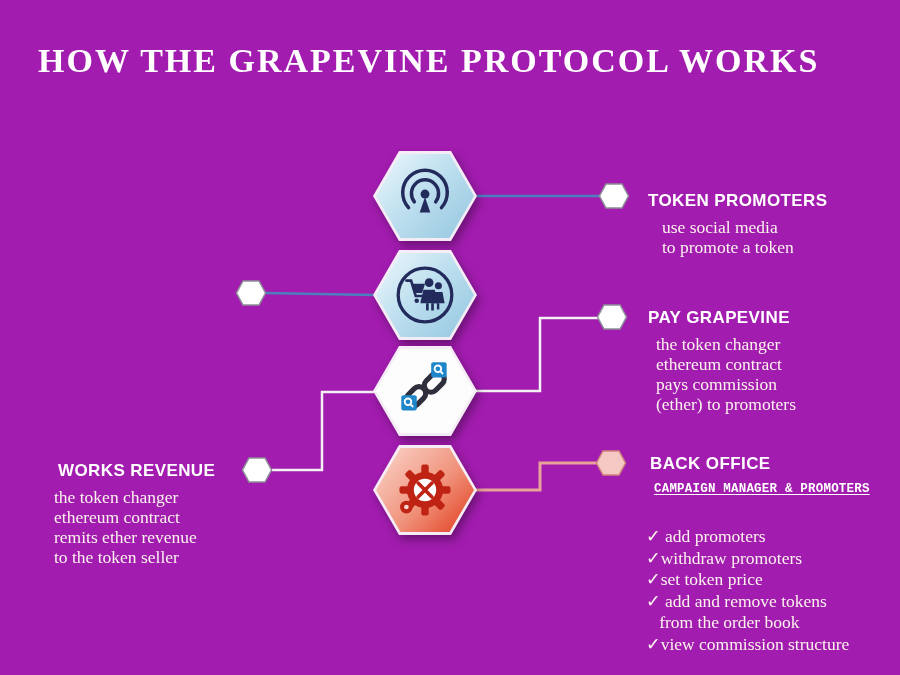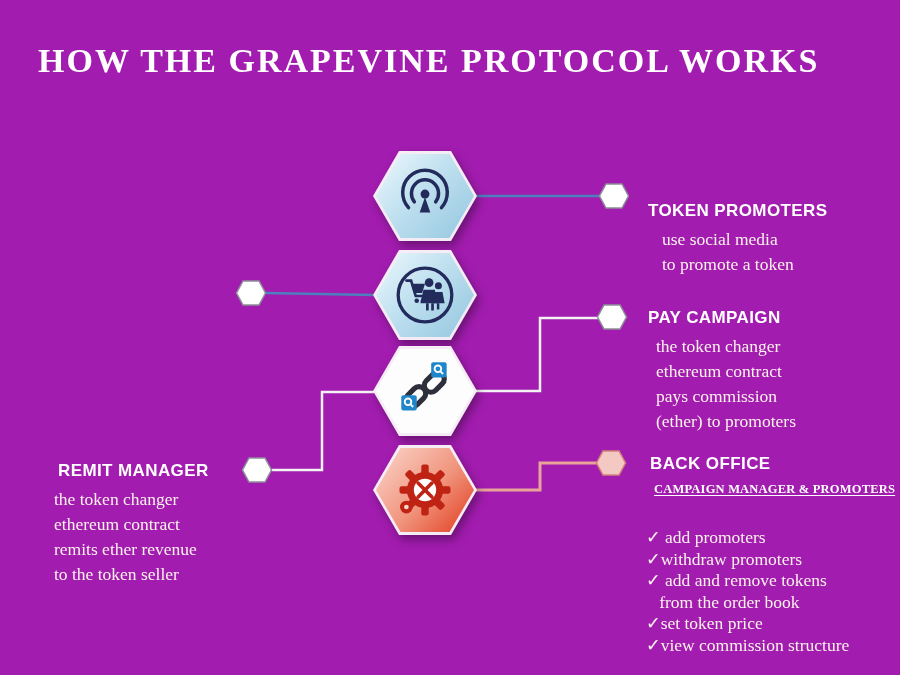--- a/index.html
+++ b/index.html
@@ -26,24 +26,24 @@
   }
   .g-blue  { background:linear-gradient(135deg,#eef8fd 0%,#bfe0ef 45%,#93c6df 100%); }
   .g-white { background:#fdfdfe; }
   .g-red   { background:linear-gradient(135deg,#fbd7cc 0%,#f0937c 55%,#e13a1b 100%); }
   .node { position:absolute; }
   .label { position:absolute; }
   .h {
     font-family:"Liberation Sans", sans-serif; font-weight:bold;
     font-size:17px; letter-spacing:.4px; color:#ffffff; white-space:nowrap;
   }
-  .body { margin-top:6px; font-size:17.5px; line-height:25px; white-space:pre-wrap; color:#fbf2ec; }
+  .body { margin-top:6px; font-size:17.5px; line-height:20px; white-space:pre-wrap; color:#fbf2ec; }
   .sub {
     margin-top:8px; padding-left:8px;
-    font-family:Liberation Serif, serif; font-weight:bold; font-size:12.5px;
+    font-family:Liberation Mono, monospace; font-weight:bold; font-size:12.5px;
     letter-spacing:.2px; color:#ffffff; text-decoration:underline; text-underline-offset:2px;
     white-space:nowrap;
   }
   .checklist { margin-top:30px; }
   .check { font-size:17.5px; line-height:21.5px; white-space:pre-wrap; color:#fbf2ec; }
   .ind14 { padding-left:14px; }
   .ind8  { padding-left:8px; }
   .ind38 { padding-left:38px; }
   .ind4  { padding-left:4px; }
 </style>
@@ -157,51 +157,51 @@
   <svg class="node" style="left:596px;top:303px;" width="32" height="28">
     <polygon points="8,2 24,2 30.5,14 24,26 8,26 1.5,14" fill="#ffffff" stroke="#8d8d98" stroke-width="1.5"></polygon>
   </svg>
   <svg class="node" style="left:241px;top:456px;" width="32" height="28">
     <polygon points="8,2 24,2 30.5,14 24,26 8,26 1.5,14" fill="#ffffff" stroke="#8d8d98" stroke-width="1.5"></polygon>
   </svg>
   <svg class="node" style="left:595px;top:449px;" width="32" height="28">
     <polygon points="8,2 24,2 30.5,14 24,26 8,26 1.5,14" fill="#f4c9c3" stroke="#d0837a" stroke-width="1.5"></polygon>
   </svg>
 
-  <div class="label" style="left:648px;top:201px;">
+  <div class="label" style="left:648px;top:191px;">
     <div class="h">TOKEN PROMOTERS</div>
     <div class="body ind14">use social media
 to promote a token</div>
   </div>
 
   <div class="label" style="left:50px;top:285px;">
   </div>
 
   <div class="label" style="left:648px;top:308px;">
-    <div class="h">PAY CAMPAIGN</div>
+    <div class="h">PAY GRAPEVINE</div>
     <div class="body ind8">the token changer
 ethereum contract
 pays commission
 (ether) to promoters</div>
   </div>
 
   <div class="label" style="left:54px;top:461px;">
-    <div class="h ind4">REMIT MANAGER</div>
+    <div class="h ind4">WORKS REVENUE</div>
     <div class="body">the token changer
 ethereum contract
 remits ether revenue
 to the token seller</div>
   </div>
 
   <div class="label" style="left:646px;top:454px;">
     <div class="h ind4">BACK OFFICE</div>
     <div class="sub">CAMPAIGN MANAGER &amp; PROMOTERS</div>
     <div class="checklist">
       <div class="check">✓ add promoters</div>
       <div class="check">✓withdraw promoters</div>
+      <div class="check">✓set token price</div>
       <div class="check">✓ add and remove tokens
    from the order book</div>
-      <div class="check">✓set token price</div>
       <div class="check">✓view commission structure</div>
     </div>
   </div>
 
 </div>
 
 </body></html>

